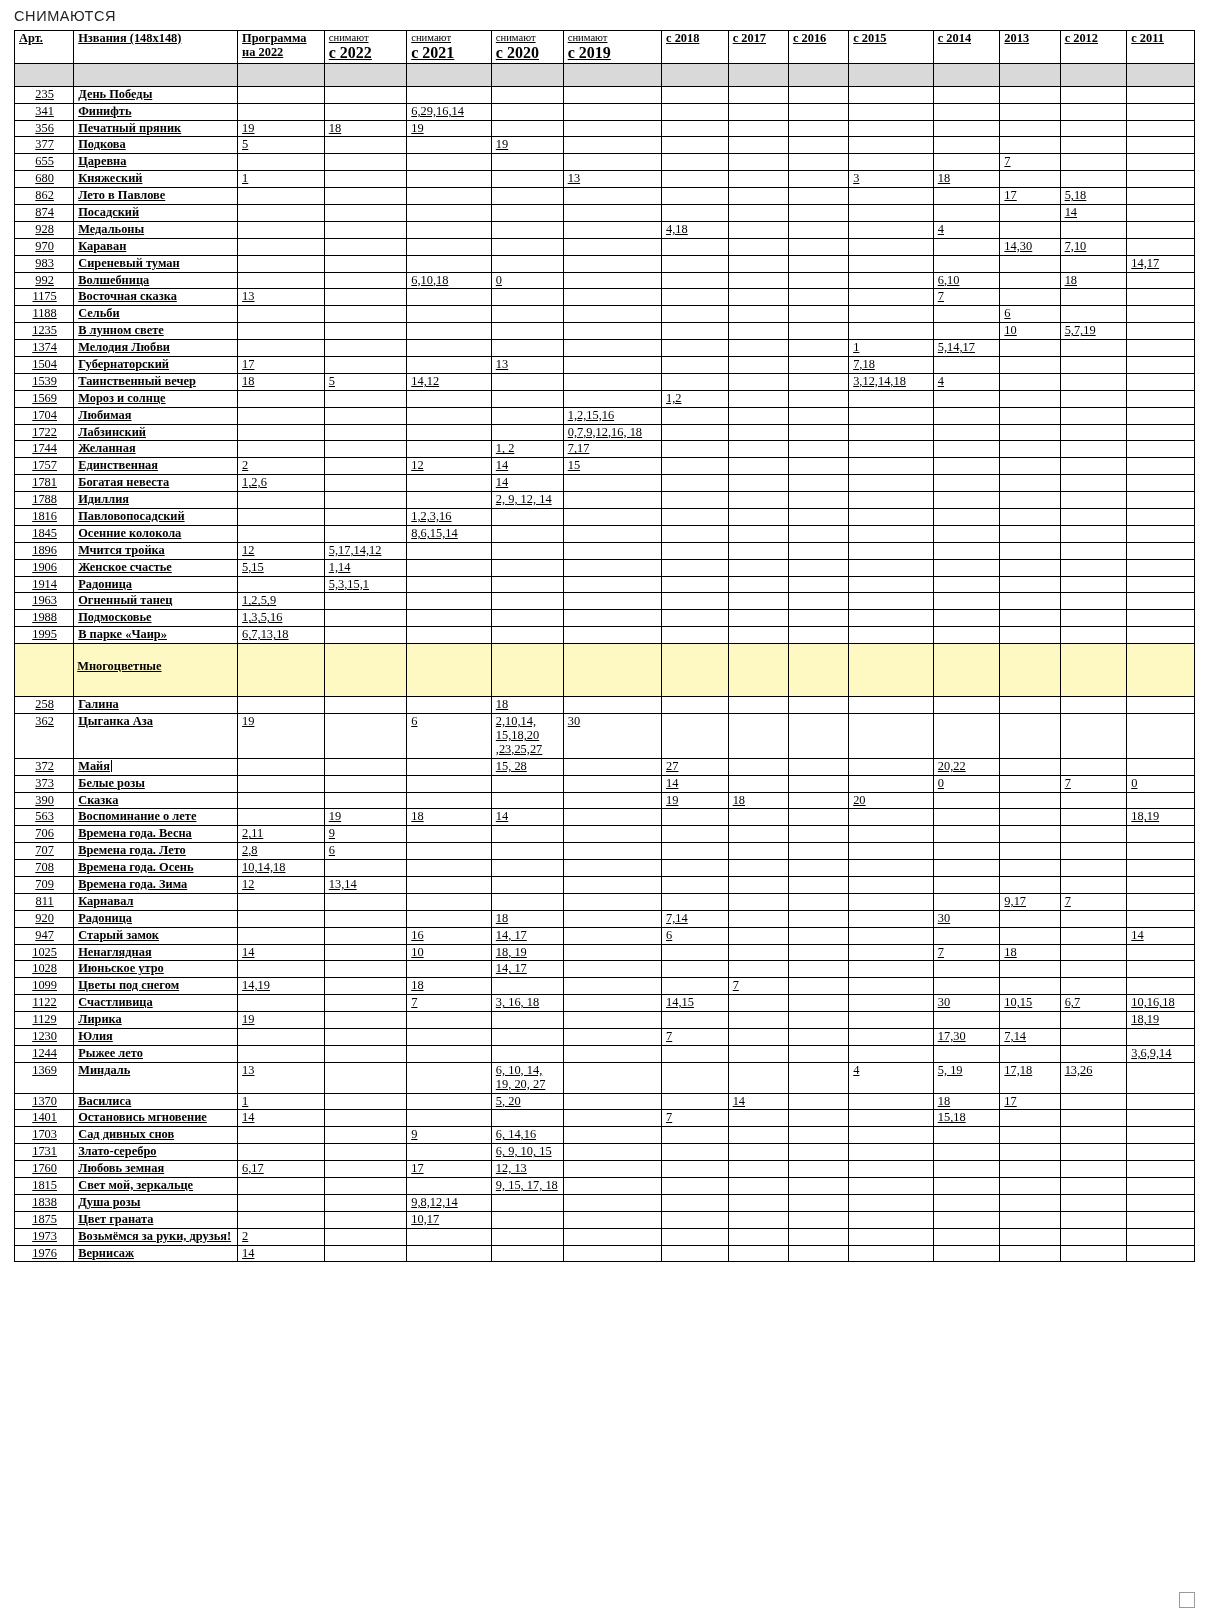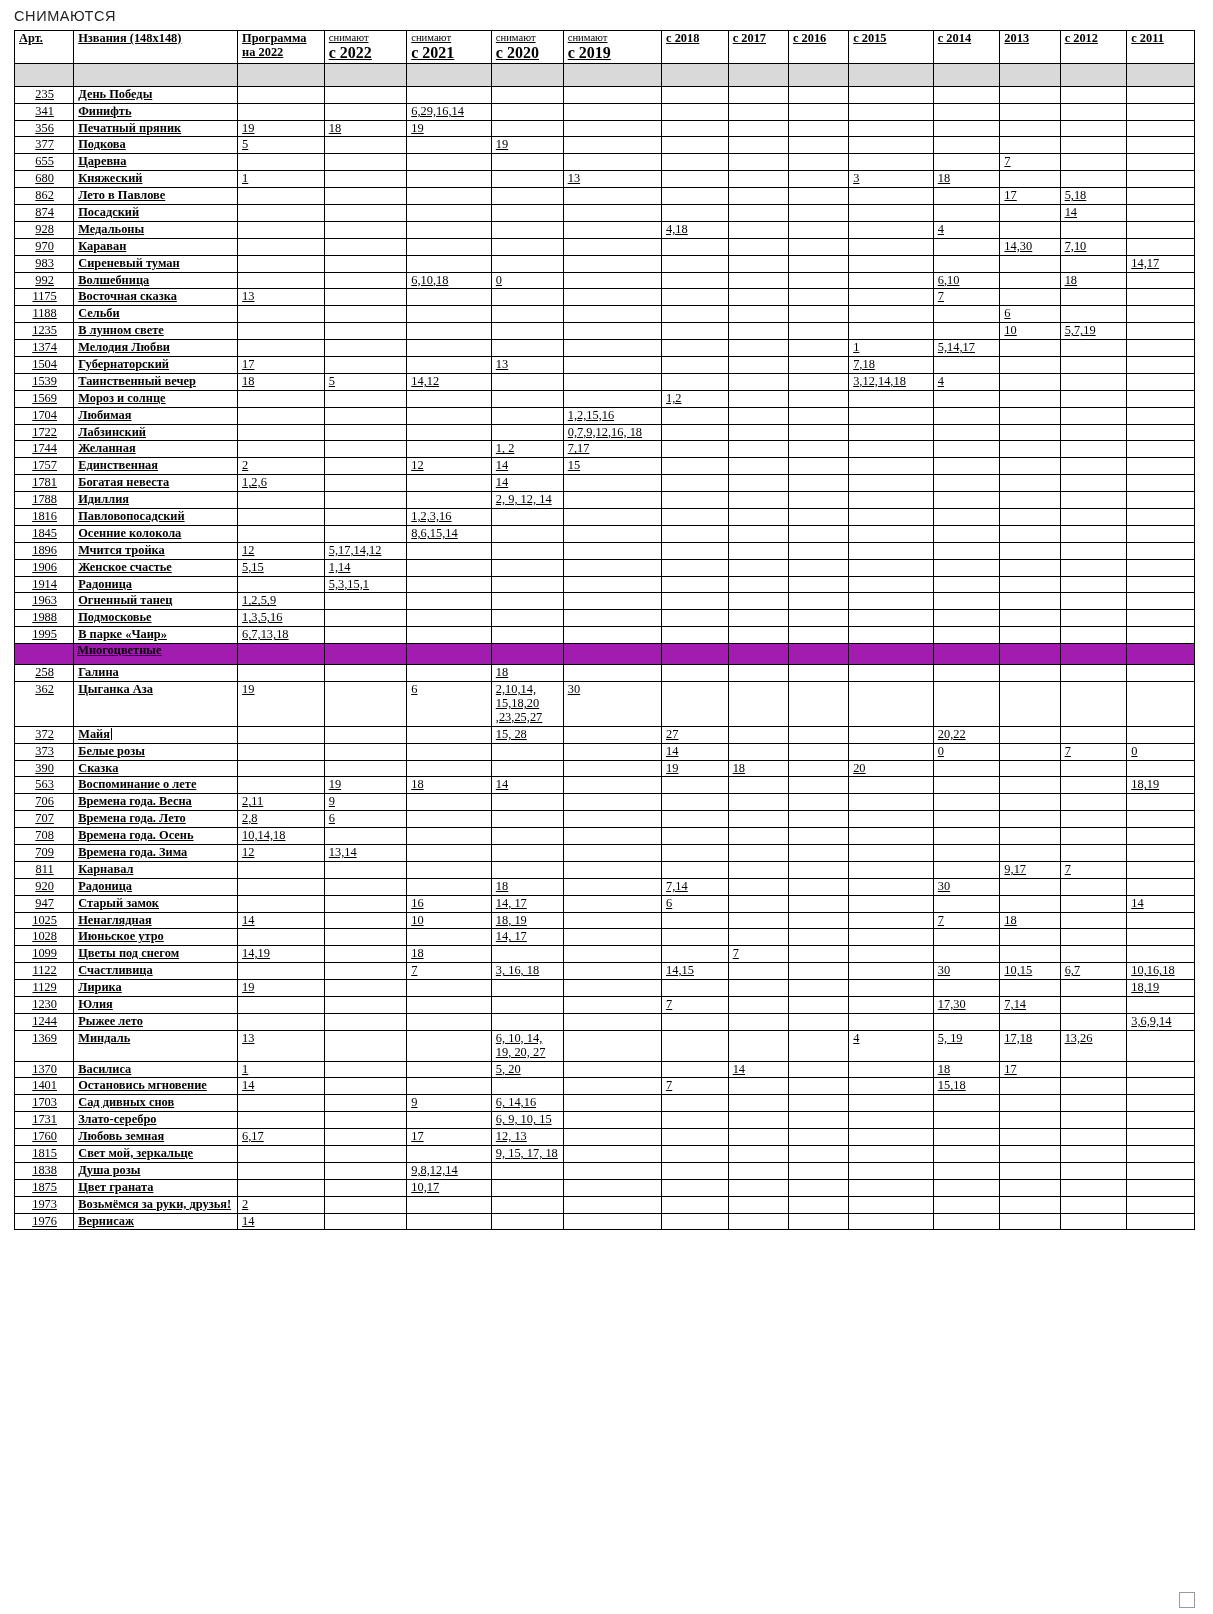--- a/index.html
+++ b/index.html
@@ -62,23 +62,23 @@
   td.name {
     font-weight: bold;
     padding-left: 6px;
   }
   tr.spacer td {
     background: #d9d9d9;
     height: 22px;
     padding: 0;
   }
   tr.group td {
-    background: #a21caf;
+    background: #fef9c3;
     height: 20px;
-    padding: 0 3px;
+    padding: 16px 3px;
     margin-left: 36px;
   }
   tr.group td.name {
     font-weight: bold;
   }
   .cursor-box {
     display: inline-block;
     width: 1px;
     height: 12px;
     background: #000;

